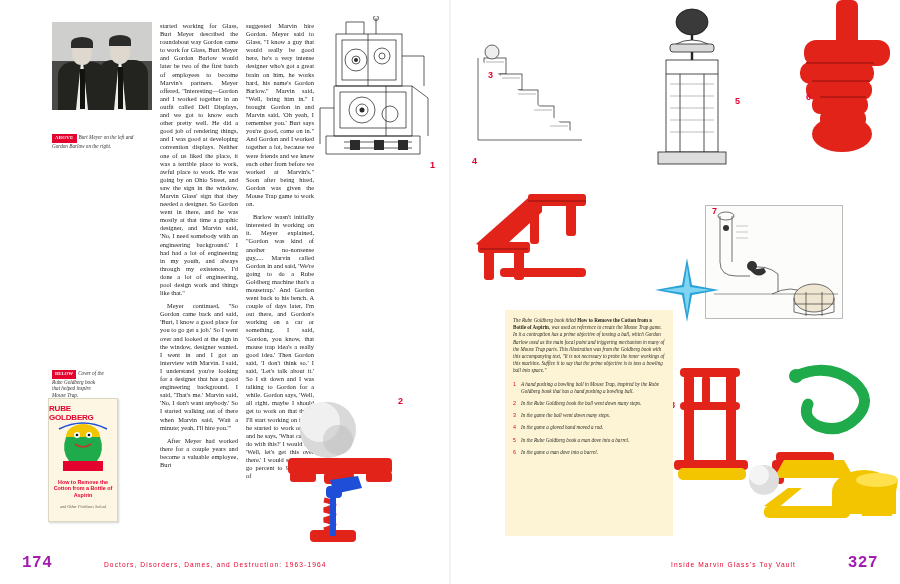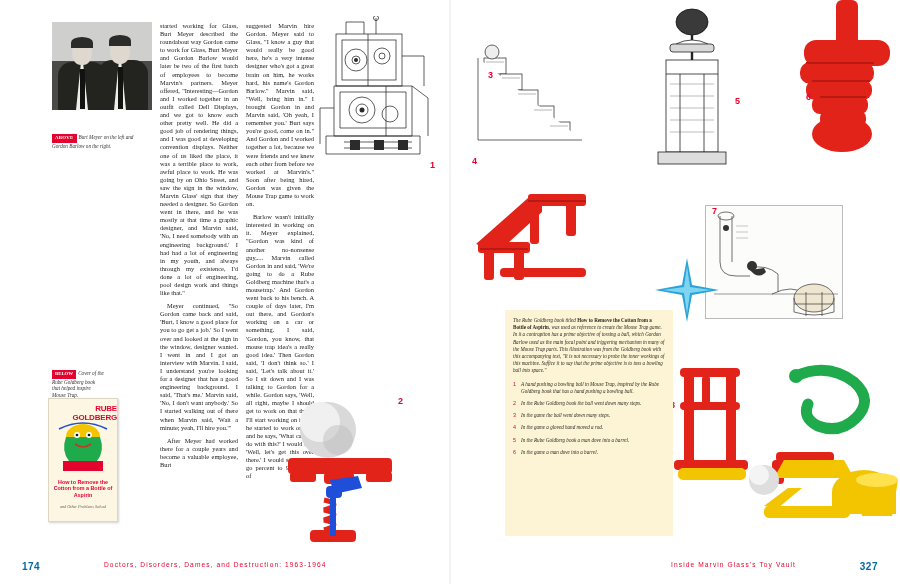--- a/index.html
+++ b/index.html
@@ -78,21 +78,21 @@
   .below-note .tag{
     display:inline-block;background:#e4032e;color:#fff;font-style:normal;
     font-weight:bold;font-size:4.8px;padding:1px 3px;margin-right:2px;
   }
   .bookcover{
     position:absolute;left:48px;top:398px;width:68px;height:122px;
     background:#fdf6e3;border:1px solid #ddd6c2;overflow:hidden;
     box-shadow:1px 1px 2px rgba(0,0,0,.18);
   }
   .bc-title{
-    position:absolute;top:5px;left:0;width:100%;text-align:right;
+    position:absolute;top:5px;left:0;width:100%;text-align:left;
     font-family:"Liberation Sans",sans-serif;font-weight:bold;
     font-size:8px;color:#e4032e;letter-spacing:-.2px;
   }
   .bc-art{position:absolute;left:6px;top:18px;width:56px;height:58px;}
   .bc-sub{
     position:absolute;top:80px;left:3px;width:62px;text-align:center;
     font-family:"Liberation Sans",sans-serif;font-weight:bold;
     font-size:5.4px;line-height:6.4px;color:#e4032e;
   }
   .bc-sub2{
@@ -132,22 +132,22 @@
     position:absolute;left:0;top:0;color:#e4032e;font-style:normal;
     font-family:"Liberation Sans",sans-serif;font-size:5.4px;
   }
 
   
   .sparkle{position:absolute;left:655px;top:258px;width:64px;height:64px;}
 
   
   .folio{
     position:absolute;bottom:12px;
-    font-family:Liberation Sans, sans-serif;
-    font-weight:bold;color:#0369a1;font-size:10px;letter-spacing:.5px;
+    font-family:Liberation Mono, monospace;
+    font-weight:bold;color:#a21caf;font-size:16px;letter-spacing:.5px;
   }
   #folio-left{left:22px;}
   #folio-right{right:22px;}
   .runhead{
     position:absolute;bottom:16px;
     font-family:"Liberation Sans",sans-serif;
     font-size:6.6px;letter-spacing:1.1px;color:#e4032e;
   }
   #runhead-left{left:104px;}
   #runhead-right{right:104px;}

